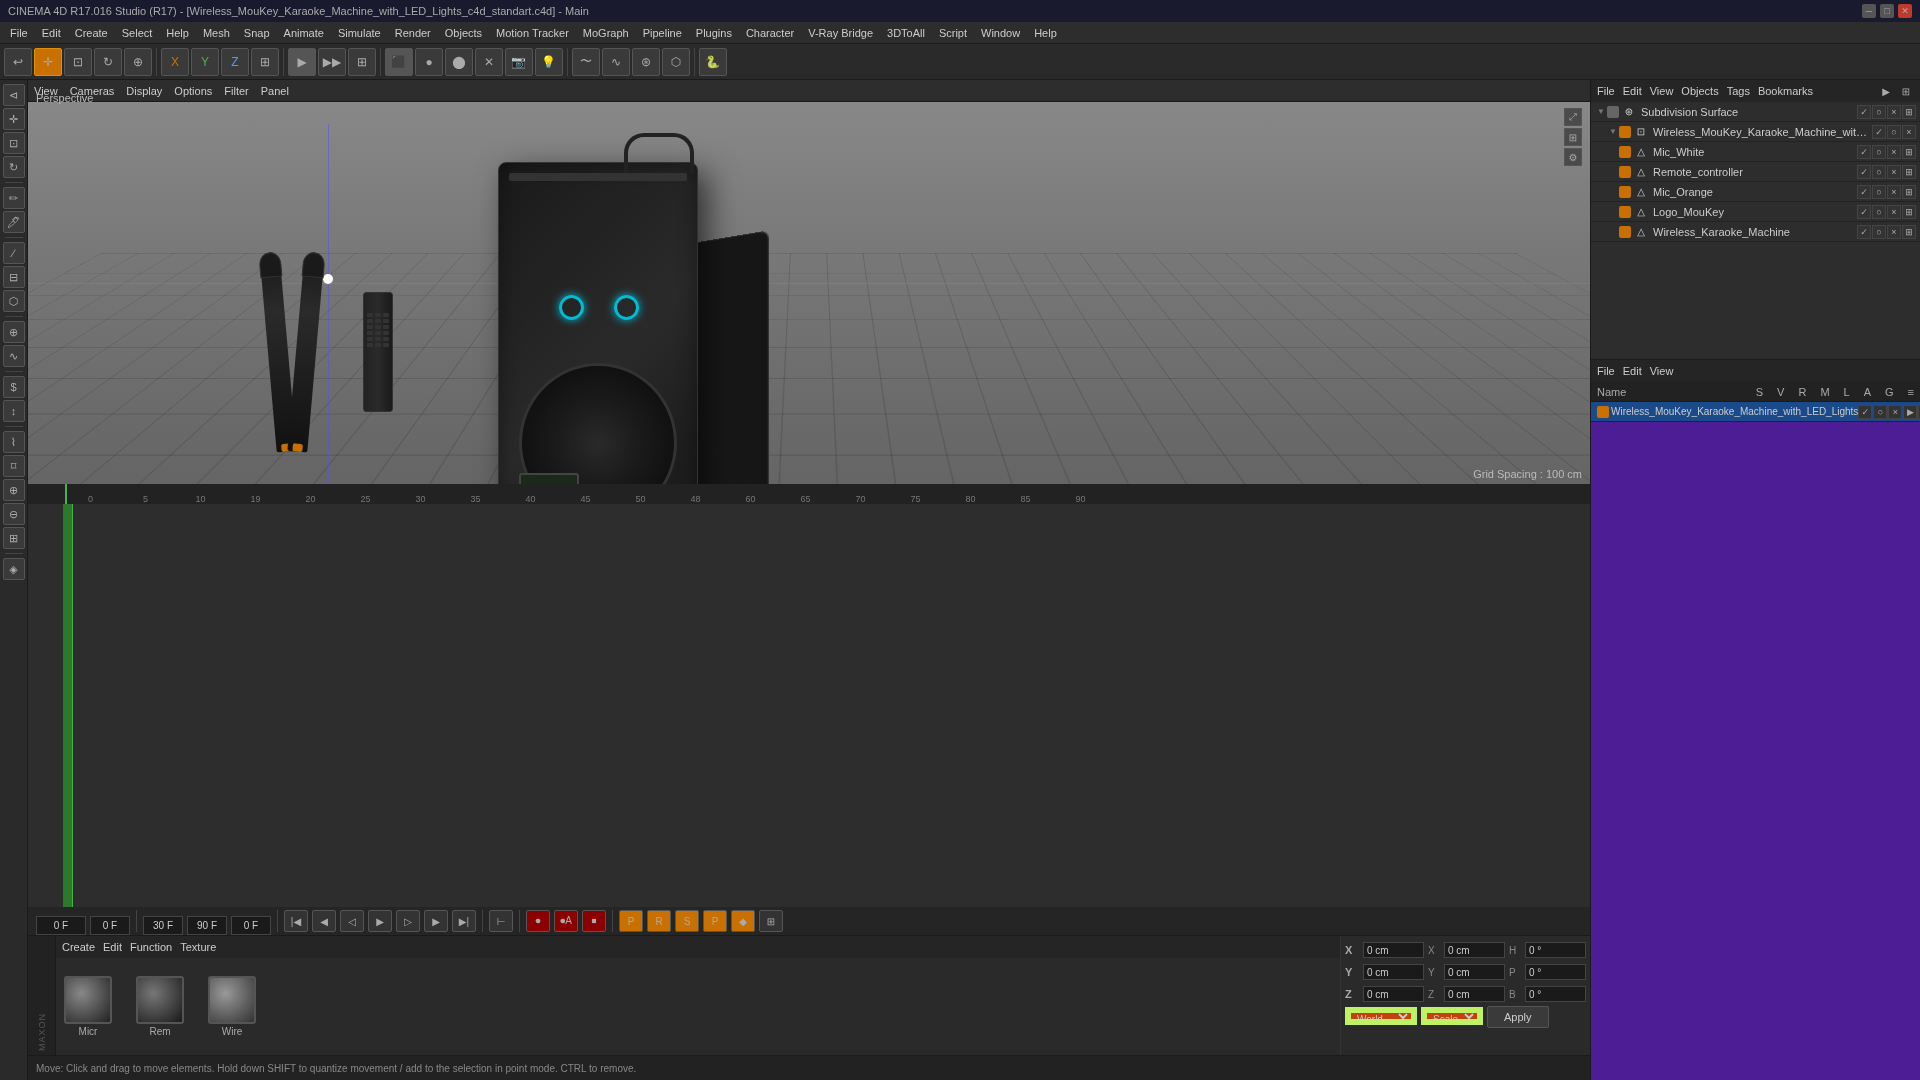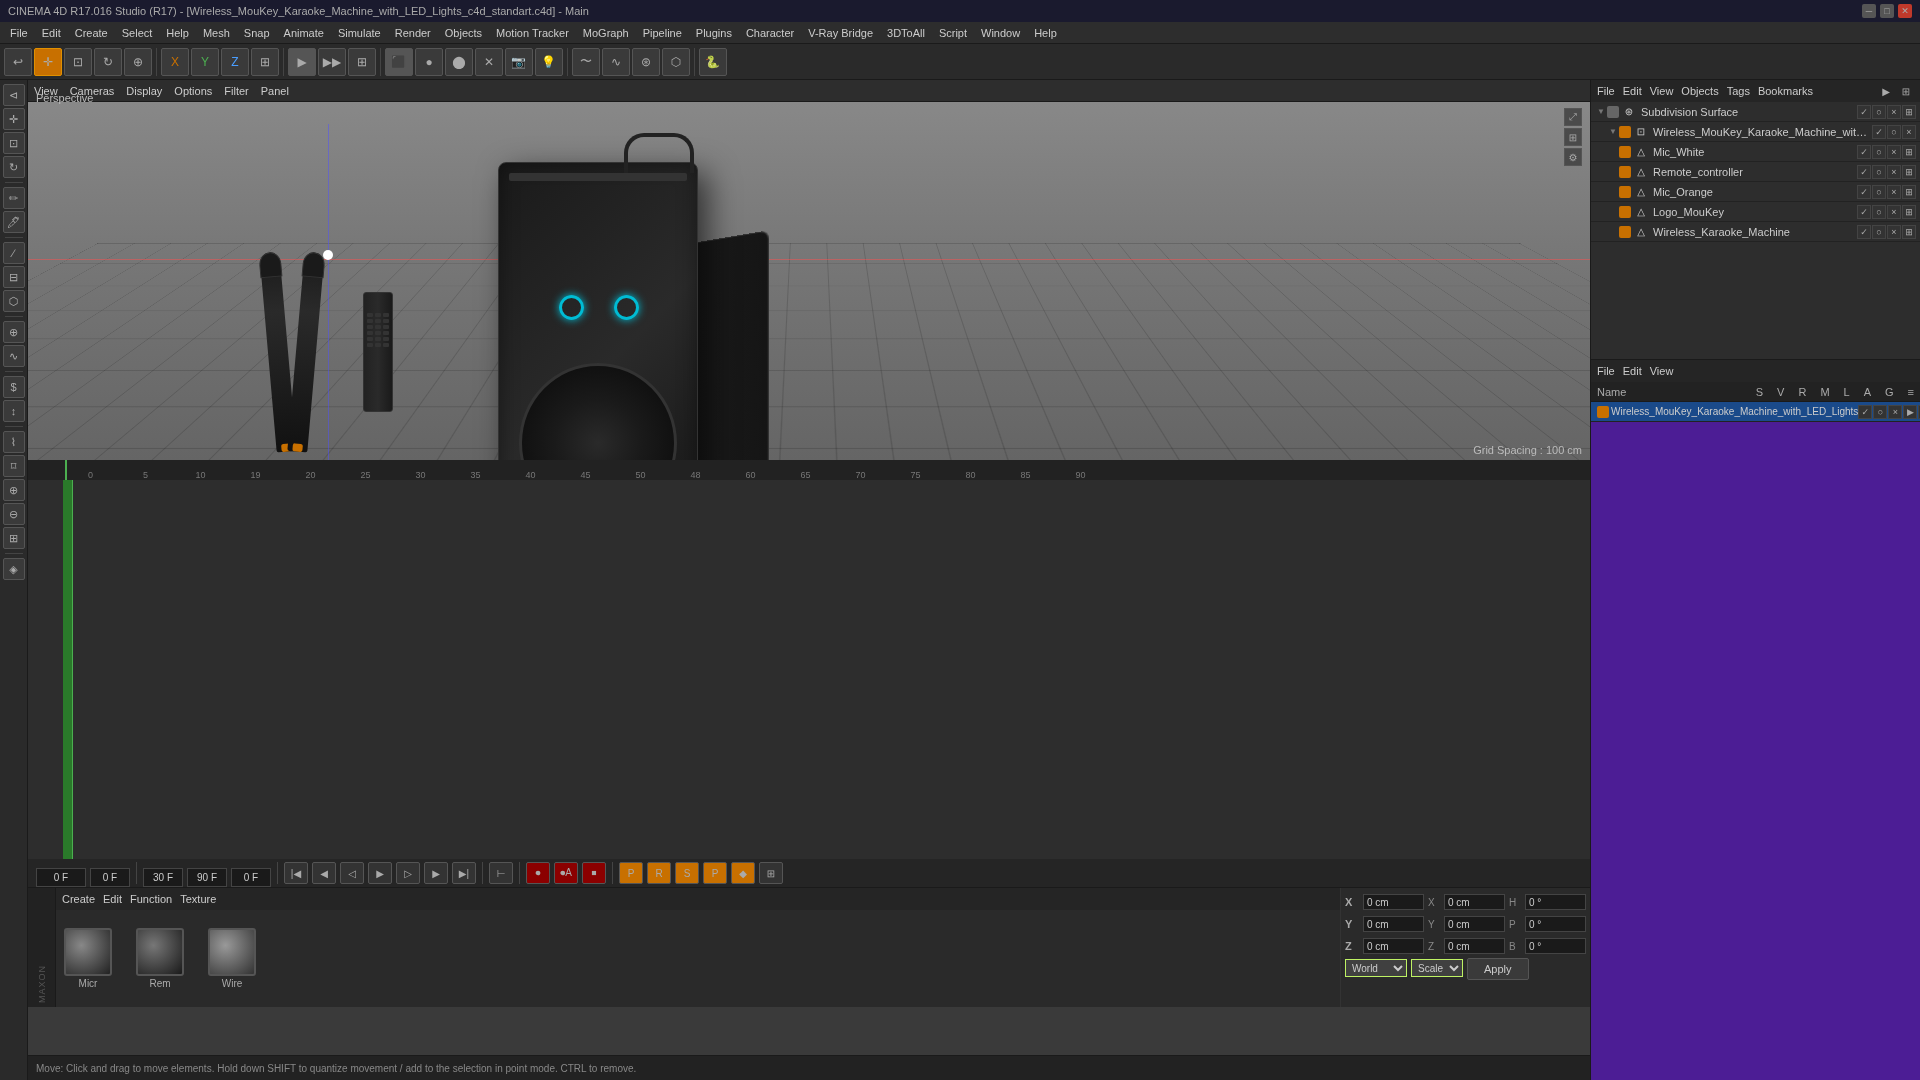--- a/index.html
+++ b/index.html
@@ -561,22 +561,22 @@
       flex: 1;
       height: 16px;
       background: #1a1a1a;
       border: 1px solid #444;
       font-size: 10px;
       color: #ccc;
       padding: 0 3px;
     }
     .coord-dropdown {
       height: 18px;
-      background: #404040;
-      border: 1px solid #bef264;
+      background: #c2410c;
+      border: 6px solid #bef264;
       font-size: 10px;
       color: #ccc;
       padding: 0 2px;
     }
     #apply-btn {
       height: 22px;
       background: #3a3a3a;
       border: 1px solid #555;
       font-size: 11px;
       color: #ccc;
@@ -589,21 +589,20 @@
     
     #status-bar {
       height: 18px;
       background: #222;
       display: flex;
       align-items: center;
       padding: 12px 8px;
       border-top: 1px solid #1a1a1a;
       font-size: 10px;
       color: #888;
-      margin-top: 48px;
     }
 
     
     #maxon-logo {
       width: 28px;
       background: #222;
       border-right: 1px solid #1a1a1a;
       display: flex;
       align-items: flex-end;
       justify-content: center;

